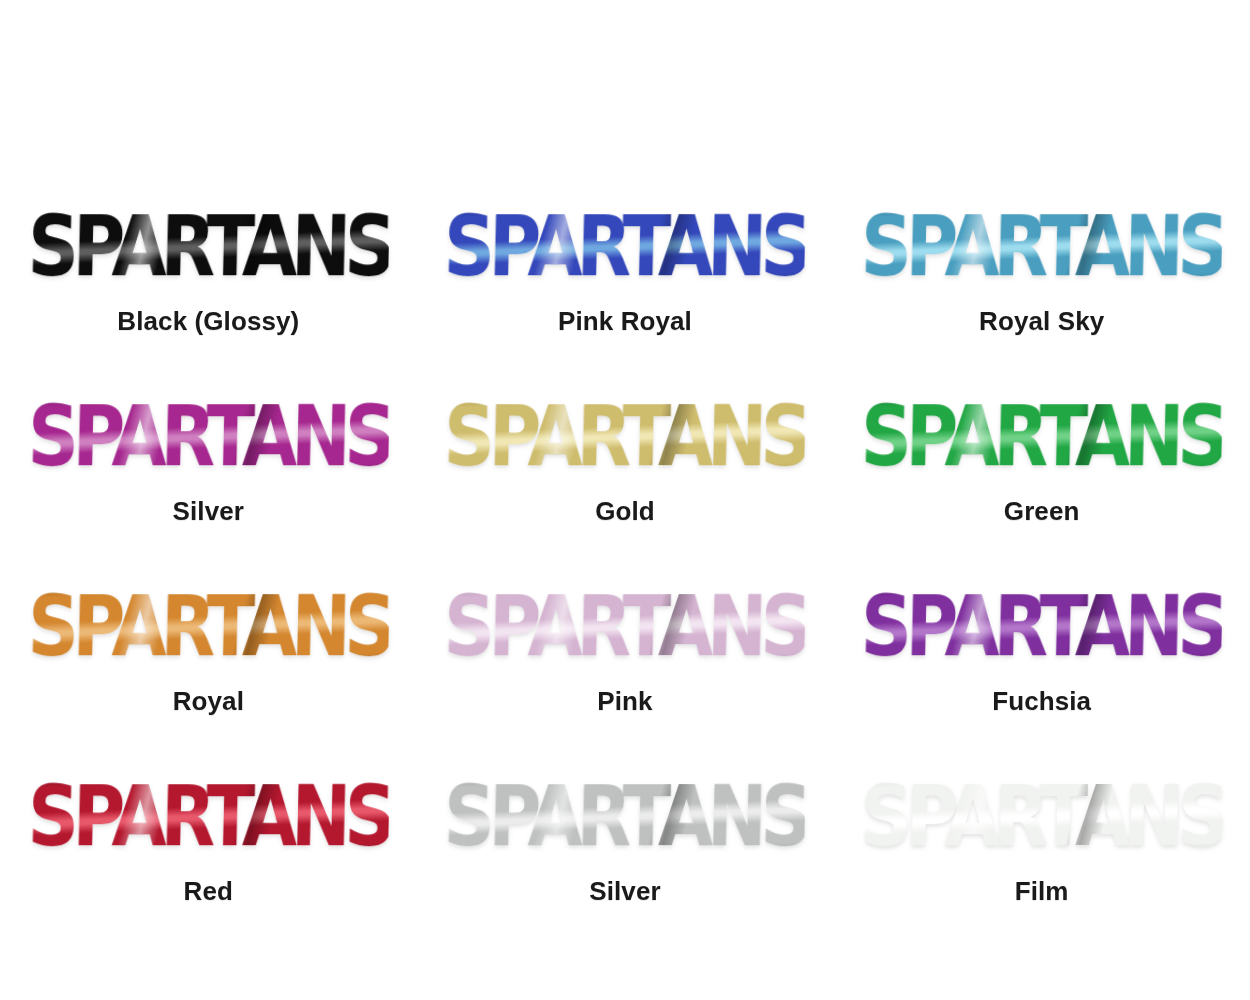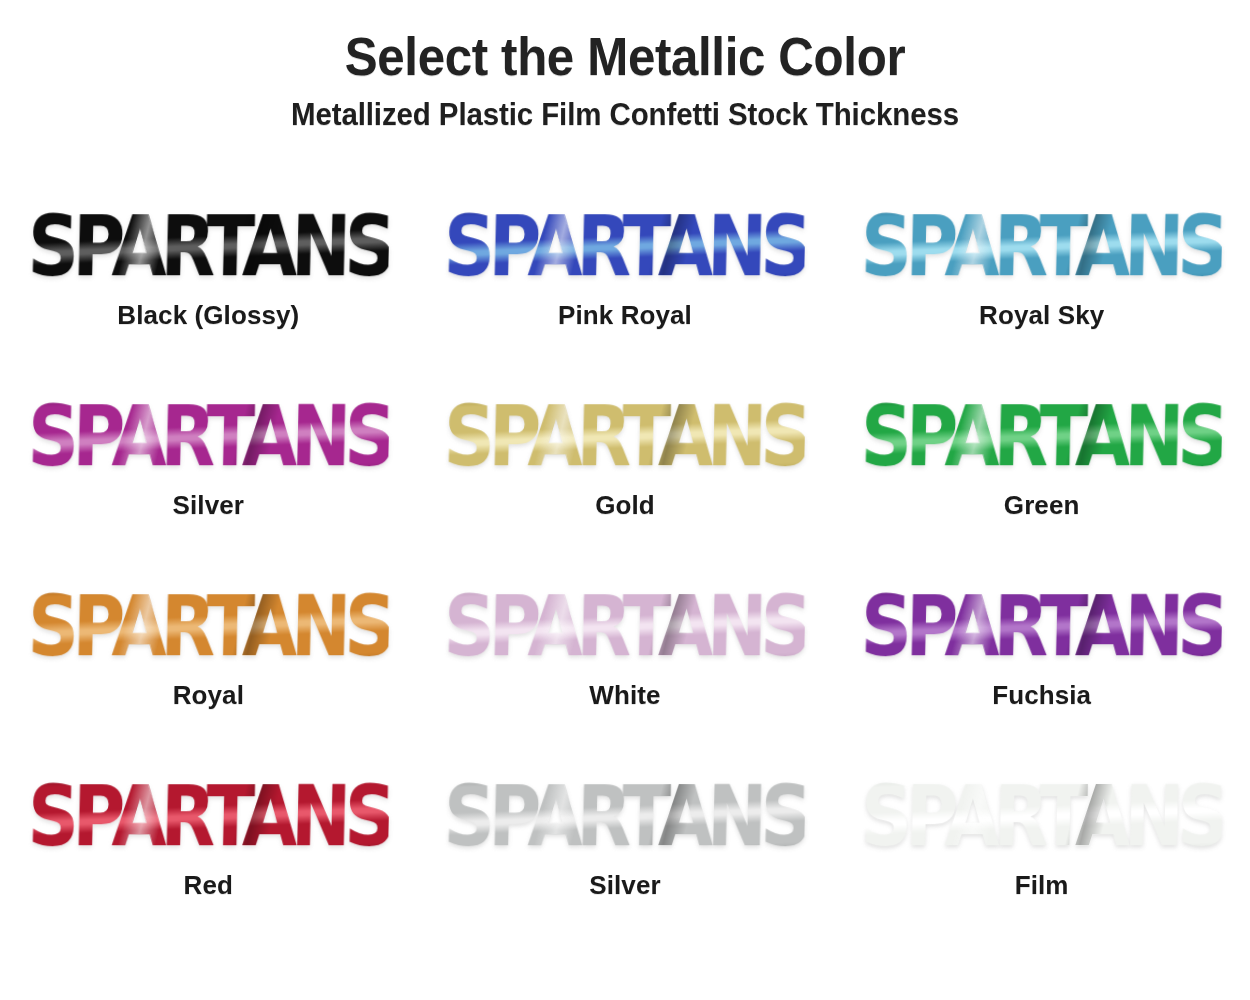--- a/index.html
+++ b/index.html
@@ -109,39 +109,35 @@
     top: 0;
     width: 100%;
     height: 100%;
     display: flex;
     align-items: center;
     justify-content: center;
     pointer-events: none;
   }
 
   .label {
-    margin-top: 8px;
+    margin-top: 14px;
     font-family: "Liberation Sans", "DejaVu Sans", sans-serif;
     font-size: 26px;
     font-weight: 700;
     color: #1a1a1a;
     letter-spacing: 0.1px;
     text-align: center;
     text-shadow: 0 1px 0 rgba(185,185,185,0.35);
   }
 </style>
 </head>
 <body>
 
 <div class="page">
 
-  <div class="header">
-    <h1 class="title">Select the Metallic Color</h1>
-    <h2 class="subtitle">Metallized Plastic Film Confetti Stock Thickness</h2>
-  </div>
 
   <div class="grid">
       <div class="swatch">
         <div class="wordart">
           <div class="wordart-text" style="background-image: linear-gradient(178deg, rgb(0, 0, 0) 0%, rgb(13, 13, 13) 14%, rgb(13, 13, 13) 40%, rgb(94, 94, 94) 49%, rgb(94, 94, 94) 53%, rgb(13, 13, 13) 62%, rgb(13, 13, 13) 84%, rgb(0, 0, 0) 100%);">SPARTANS</div>
           <div class="wordart-shine">
             <div class="wordart-text" style="filter: none; background-image: linear-gradient(105deg, rgba(255, 255, 255, 0) 28%, rgba(255, 255, 255, 0.55) 33%, rgba(255, 255, 255, 0) 38%, rgba(255, 255, 255, 0) 58%, rgba(0, 0, 0, 0.3) 62%, rgba(0, 0, 0, 0) 67%);">SPARTANS</div>
           </div>
         </div>
         <div class="label">Black (Glossy)</div>
@@ -200,21 +196,21 @@
         </div>
         <div class="label">Royal</div>
       </div>
       <div class="swatch">
         <div class="wordart">
           <div class="wordart-text" style="background-image: linear-gradient(178deg, rgb(176, 143, 174) 0%, rgb(213, 180, 210) 14%, rgb(213, 180, 210) 40%, rgb(243, 228, 241) 49%, rgb(243, 228, 241) 53%, rgb(213, 180, 210) 62%, rgb(213, 180, 210) 84%, rgb(176, 143, 174) 100%);">SPARTANS</div>
           <div class="wordart-shine">
             <div class="wordart-text" style="filter: none; background-image: linear-gradient(105deg, rgba(255, 255, 255, 0) 28%, rgba(255, 255, 255, 0.55) 33%, rgba(255, 255, 255, 0) 38%, rgba(255, 255, 255, 0) 58%, rgba(0, 0, 0, 0.3) 62%, rgba(0, 0, 0, 0) 67%);">SPARTANS</div>
           </div>
         </div>
-        <div class="label">White</div>
+        <div class="label">Pink</div>
       </div>
       <div class="swatch">
         <div class="wordart">
           <div class="wordart-text" style="background-image: linear-gradient(178deg, rgb(82, 19, 102) 0%, rgb(127, 47, 158) 14%, rgb(127, 47, 158) 40%, rgb(178, 117, 201) 49%, rgb(178, 117, 201) 53%, rgb(127, 47, 158) 62%, rgb(127, 47, 158) 84%, rgb(82, 19, 102) 100%);">SPARTANS</div>
           <div class="wordart-shine">
             <div class="wordart-text" style="filter: none; background-image: linear-gradient(105deg, rgba(255, 255, 255, 0) 28%, rgba(255, 255, 255, 0.55) 33%, rgba(255, 255, 255, 0) 38%, rgba(255, 255, 255, 0) 58%, rgba(0, 0, 0, 0.3) 62%, rgba(0, 0, 0, 0) 67%);">SPARTANS</div>
           </div>
         </div>
         <div class="label">Fuchsia</div>
       </div>

